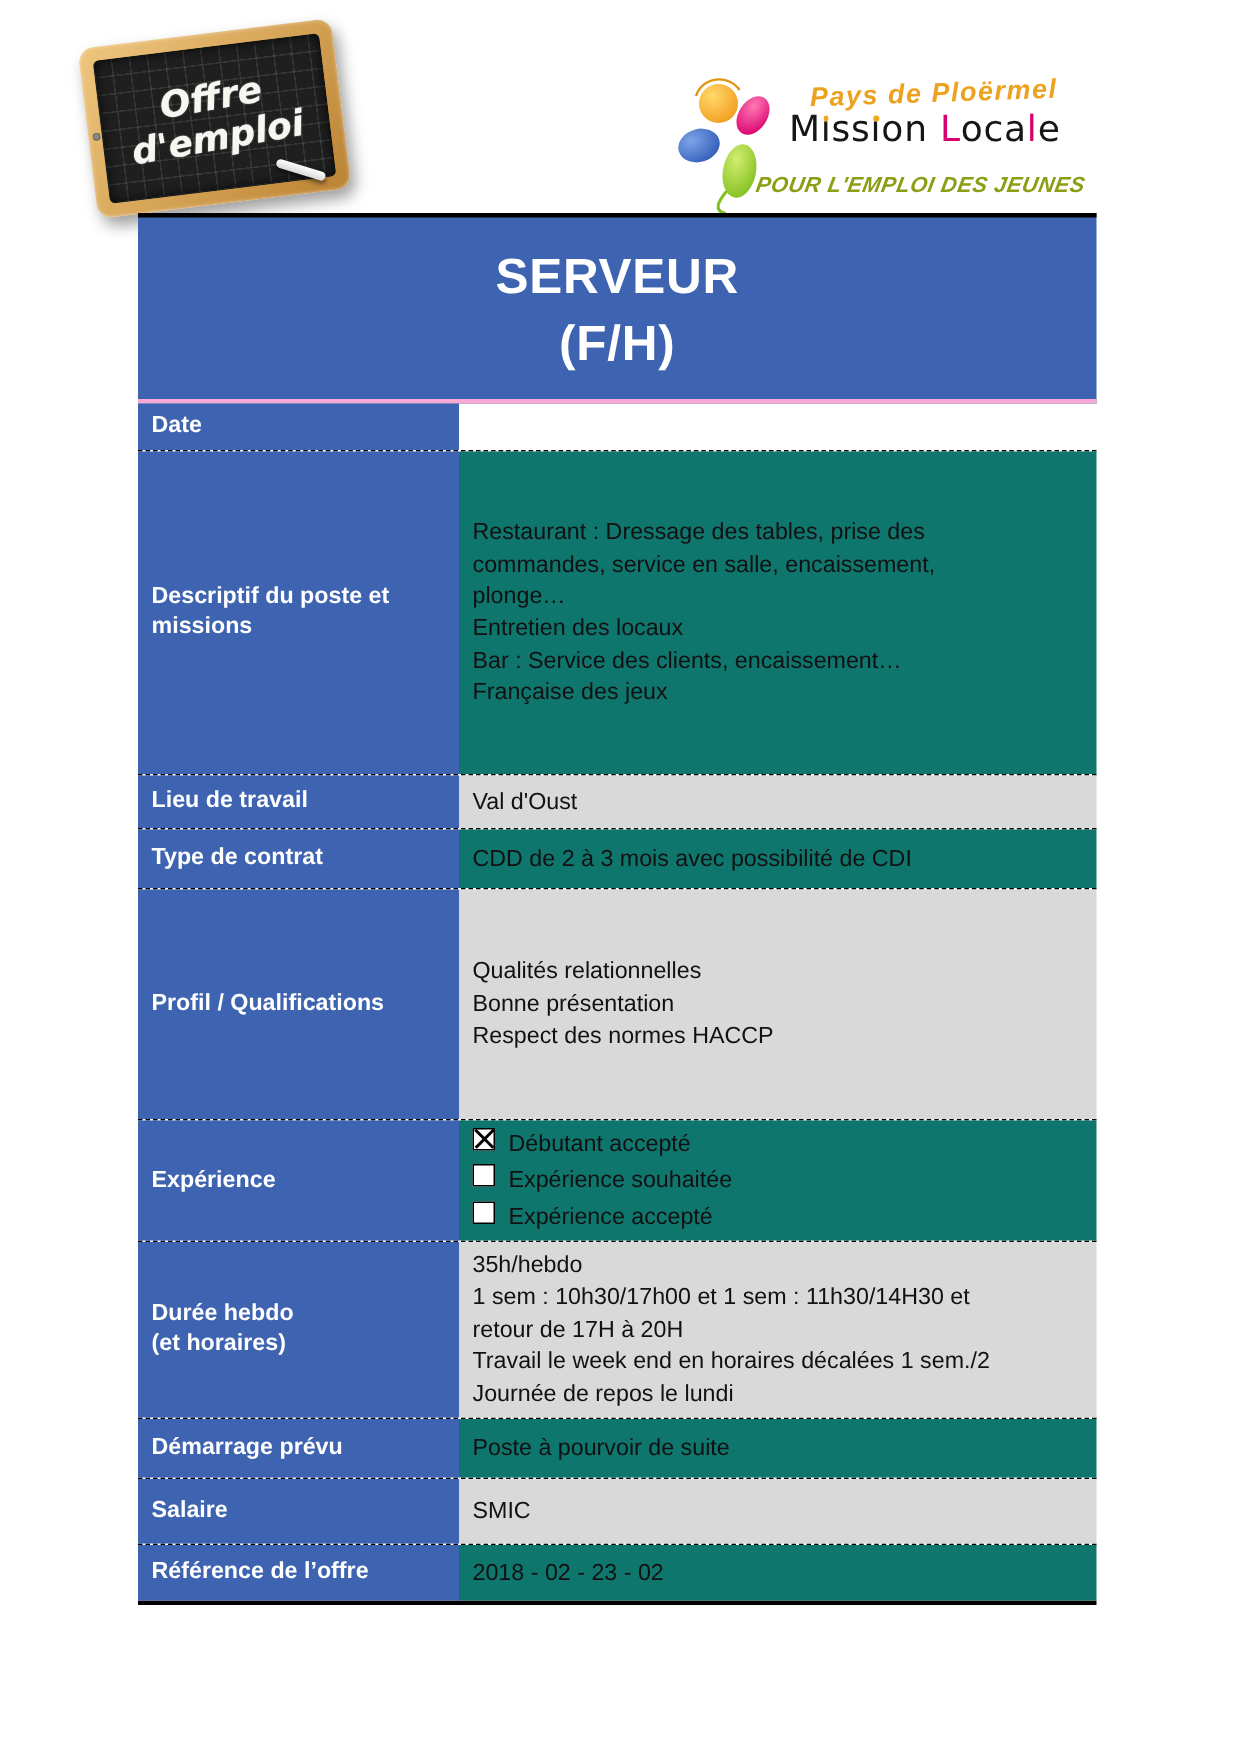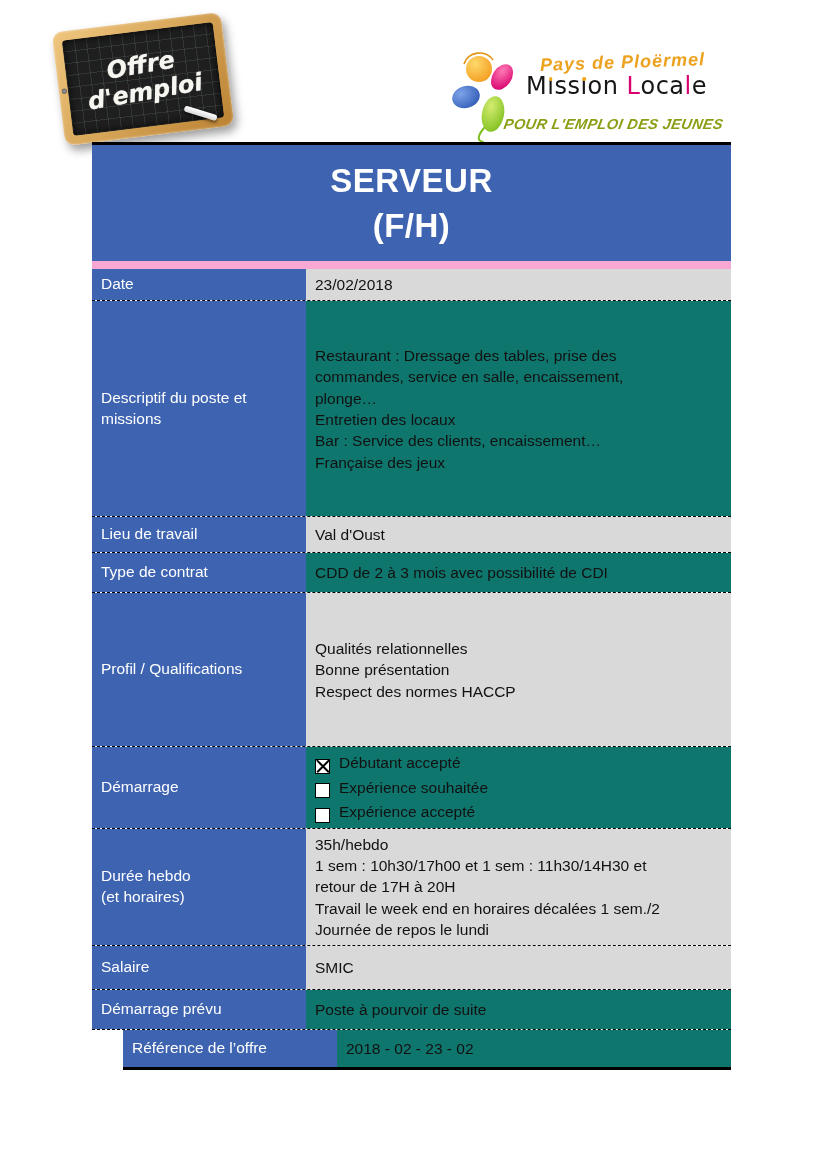--- a/index.html
+++ b/index.html
@@ -99,35 +99,35 @@
   }
 
   
   .doc {
     position: absolute; left: 92px; top: 142px;
     width: 639px;
   }
   .title-band {
     background: #3E64B1;
     border-top: 3px solid #000;
-    border-bottom: 8px solid #f9a8d4;
+    border-bottom: 3px solid #f9a8d4;
     height: 127px;
     display: flex; flex-direction: column;
     align-items: center; justify-content: center;
     color: #fff; font-weight: 700;
     font-size: 33px; line-height: 45px;
     letter-spacing: .5px;
     text-align: center;
   }
   .row { display: flex; border-bottom: 1px dashed #000; }
   .row:last-child { border-bottom: 3px solid #000; }
   .cell-label {
     width: 214px; flex: 0 0 214px;
     background: #3E64B1;
-    color: #fff; font-weight: 400;
+    color: #fff; font-weight: 700;
     font-size: 15.5px; line-height: 1.35;
     padding: 5px 6px 5px 9px;
     display: flex; align-items: center;
     white-space: pre-line;
   }
   .cell-value {
     flex: 1;
     background: #0f766e;
     font-size: 15.5px; line-height: 1.38;
     padding: 5px 8px 5px 9px;
@@ -138,25 +138,25 @@
   .row.shaded .cell-value { background: #D9D9D9; }
   .r-date       { min-height: 30px; }
   .r-descriptif { min-height: 216px; }
   .r-lieu       { min-height: 36px; text-align: right; }
   .r-contrat    { min-height: 40px; }
   .r-profil     { min-height: 154px; }
   .r-exp        { min-height: 78px; }
   .r-duree      { min-height: 94px; }
   .r-demarrage  { min-height: 40px; }
   .r-salaire    { min-height: 44px; }
-  .r-ref        { min-height: 40px; margin-left: 31px; }
+  .r-ref        { min-height: 40px; }
 
   
   .check-list { display: flex; flex-direction: column; gap: 3px; }
-  .check-line { display: flex; align-items: flex-end; gap: 9px; }
+  .check-line { display: flex; align-items: flex-start; gap: 9px; }
   .box {
     width: 15px; height: 15px; flex: 0 0 15px;
     border: 1.5px solid #000; background: #fff;
     position: relative;
   }
   .box.checked::before, .box.checked::after {
     content: ""; position: absolute;
     left: 50%; top: 50%;
     width: 17px; height: 1.5px; background: #000;
   }
@@ -213,21 +213,20 @@
 
 <div class="doc">
 
   <div class="title-band">
     <div>SERVEUR</div>
     <div>(F/H)</div>
   </div>
 
   <div class="row shaded r-date">
     <div class="cell-label">Date</div>
-    <div class="cell-value">23/02/2018</div>
   </div>
 
   <div class="row r-descriptif">
     <div class="cell-label">Descriptif du poste et
 missions</div>
     <div class="cell-value">Restaurant : Dressage des tables, prise des
 commandes, service en salle, encaissement,
 plonge…
 Entretien des locaux
 Bar : Service des clients, encaissement…
@@ -245,21 +244,21 @@
   </div>
 
   <div class="row shaded r-profil">
     <div class="cell-label">Profil / Qualifications</div>
     <div class="cell-value">Qualités relationnelles
 Bonne présentation
 Respect des normes HACCP</div>
   </div>
 
   <div class="row r-exp">
-    <div class="cell-label">Démarrage</div>
+    <div class="cell-label">Expérience</div>
     <div class="cell-value">
       <div class="check-list">
         <div class="check-line">
           <span class="box checked"></span>
           <span>Débutant accepté</span>
         </div>
         <div class="check-line">
           <span class="box"></span>
           <span>Expérience souhaitée</span>
         </div>
@@ -274,28 +273,28 @@
   <div class="row shaded r-duree">
     <div class="cell-label">Durée hebdo
 (et horaires)</div>
     <div class="cell-value">35h/hebdo
 1 sem : 10h30/17h00 et 1 sem : 11h30/14H30 et
 retour de 17H à 20H
 Travail le week end en horaires décalées 1 sem./2
 Journée de repos le lundi</div>
   </div>
 
+  <div class="row r-demarrage">
+    <div class="cell-label">Démarrage prévu</div>
+    <div class="cell-value">Poste à pourvoir de suite</div>
+  </div>
+
   <div class="row shaded r-salaire">
     <div class="cell-label">Salaire</div>
     <div class="cell-value">SMIC</div>
   </div>
 
-  <div class="row r-demarrage">
-    <div class="cell-label">Démarrage prévu</div>
-    <div class="cell-value">Poste à pourvoir de suite</div>
-  </div>
-
   <div class="row r-ref">
     <div class="cell-label">Référence de l’offre</div>
     <div class="cell-value">2018 - 02 - 23 - 02</div>
   </div>
 
 </div>
 
 </body></html>

